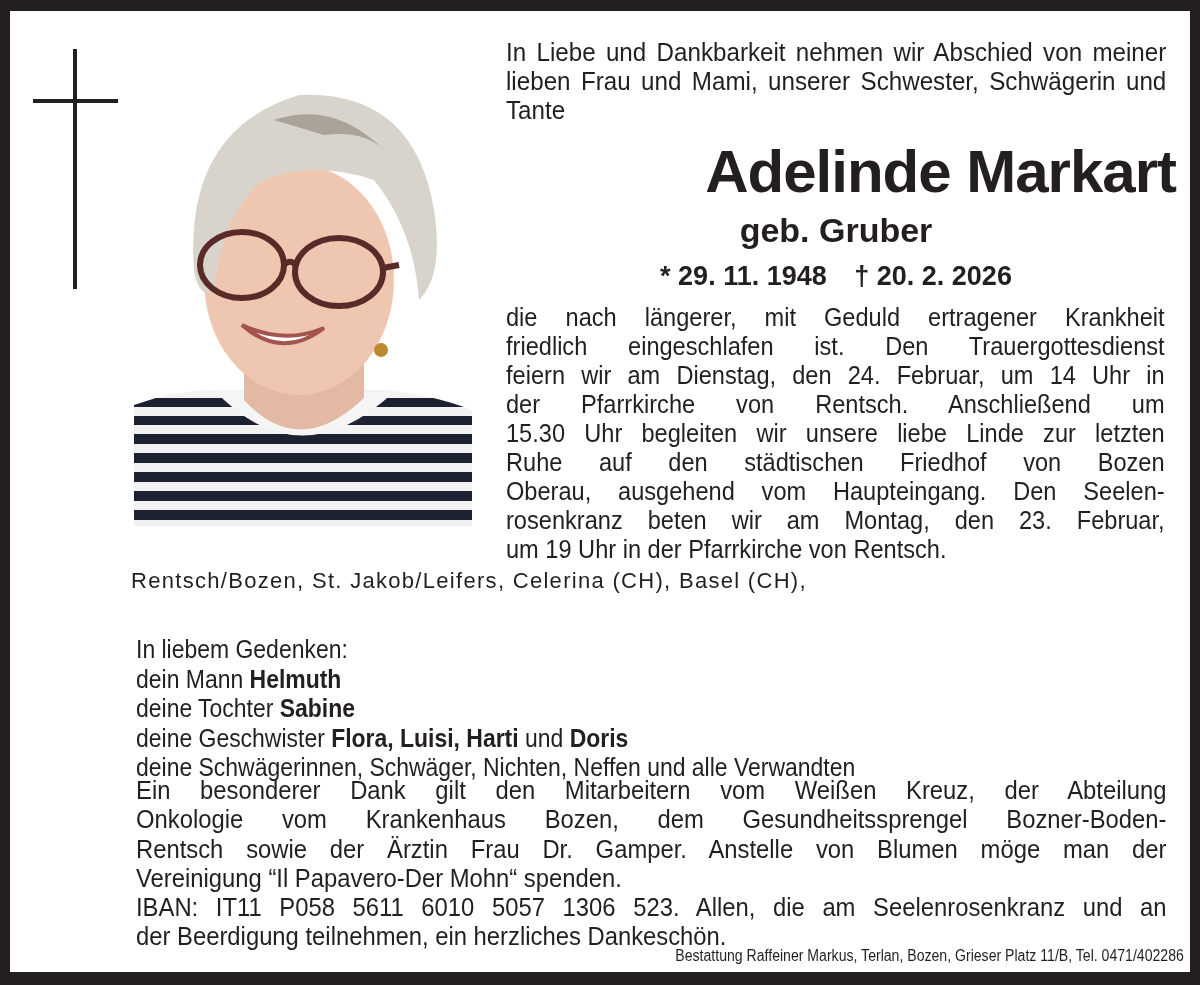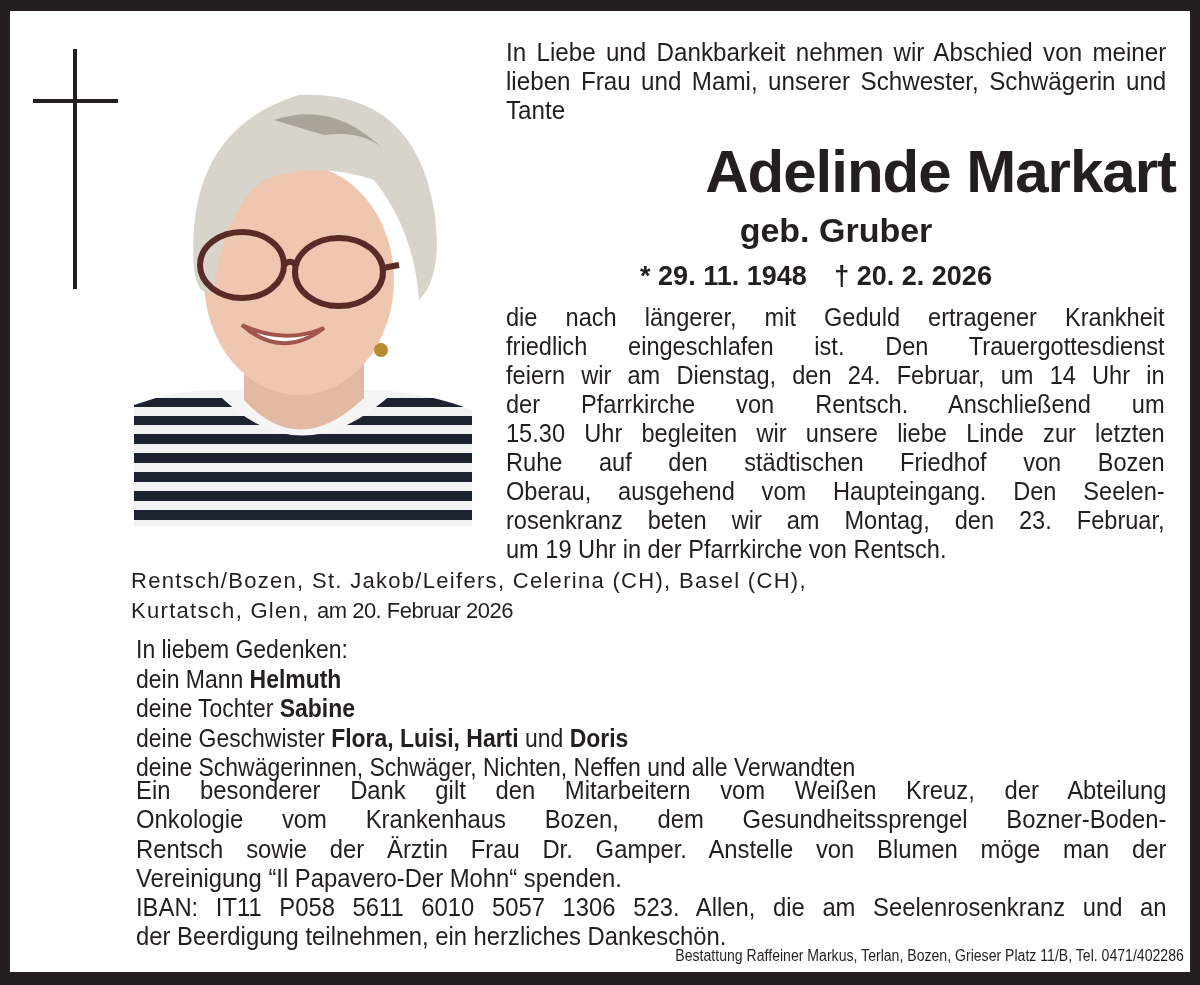--- a/index.html
+++ b/index.html
@@ -4,21 +4,21 @@
 <style>
   html, body { margin:0; padding:0; }
   body { width:1200px; height:985px; background:#231f20; position:relative; overflow:hidden; font-family:"Liberation Sans", sans-serif; color:#231f20; }
   .card { position:absolute; left:10px; top:11px; width:1180px; height:961px; background:#fff; }
   .cross-v { position:absolute; left:73px; top:49px; width:4px; height:240px; background:#231f20; }
   .cross-h { position:absolute; left:33px; top:99px; width:85px; height:4px; background:#231f20; }
   .photo { position:absolute; left:134px; top:60px; width:338px; height:466px; background:#fff; overflow:hidden; }
   .intro { position:absolute; left:506px; top:38px; width:660px; font-size:26px; line-height:29px; text-align:justify; text-align-last:left; transform:scaleX(0.93); transform-origin:left top; width:710px; }
   .name { position:absolute; left:496px; top:136px; width:680px; text-align:right; font-weight:bold; font-size:60px; line-height:72px; letter-spacing:-1px; }
   .birth { position:absolute; left:496px; top:210px; width:680px; text-align:center; font-weight:bold; font-size:34px; line-height:40px; }
-  .dates { position:absolute; left:476px; top:258px; width:680px; text-align:center; font-weight:bold; font-size:27px; line-height:36px; }
+  .dates { position:absolute; left:496px; top:258px; width:680px; text-align:center; font-weight:bold; font-size:27px; line-height:36px; }
   .dates span { margin:0 10px; }
   .main { position:absolute; left:506px; top:303px; width:712px; font-size:25.5px; line-height:29px; text-align:justify; transform:scaleX(0.925); transform-origin:left top; }
   .main .ln { display:block; text-align:justify; text-align-last:justify; }
   .main .ln.last { text-align-last:left; }
   .places { position:absolute; left:131px; top:566px; width:1000px; font-size:22px; line-height:30px; letter-spacing:1.3px; }
   .places .l2 .am { letter-spacing:-0.5px; }
   .family { position:absolute; left:136px; top:635px; font-size:25.5px; line-height:29.5px; transform:scaleX(0.9); transform-origin:left top; }
   .family .row { white-space:nowrap; }
   .family b { font-weight:bold; }
   .thanks { position:absolute; left:136px; top:776px; width:1125px; font-size:26px; line-height:29.3px; transform:scaleX(0.916); transform-origin:left top; }
@@ -92,24 +92,20 @@
   <span class="ln">der Pfarrkirche von Rentsch. Anschließend um</span>
   <span class="ln">15.30 Uhr begleiten wir unsere liebe Linde zur letzten</span>
   <span class="ln">Ruhe auf den städtischen Friedhof von Bozen</span>
   <span class="ln">Oberau, ausgehend vom Haupteingang. Den Seelen-</span>
   <span class="ln">rosenkranz beten wir am Montag, den 23. Februar,</span>
   <span class="ln last">um 19 Uhr in der Pfarrkirche von Rentsch.</span>
 </div>
 
 <div class="places">
   <div>Rentsch/Bozen, St. Jakob/Leifers, Celerina (CH), Basel (CH),</div>
-  <div class="l2">
-    <span>Kurtatsch, Glen,</span>
-    <span class="am">am 20. Februar 2026</span>
-  </div>
 </div>
 
 <div class="family">
   <div class="row">In liebem Gedenken:</div>
   <div class="row">
     <span>dein Mann</span>
     <b>Helmuth</b>
   </div>
   <div class="row">
     <span>deine Tochter</span>

